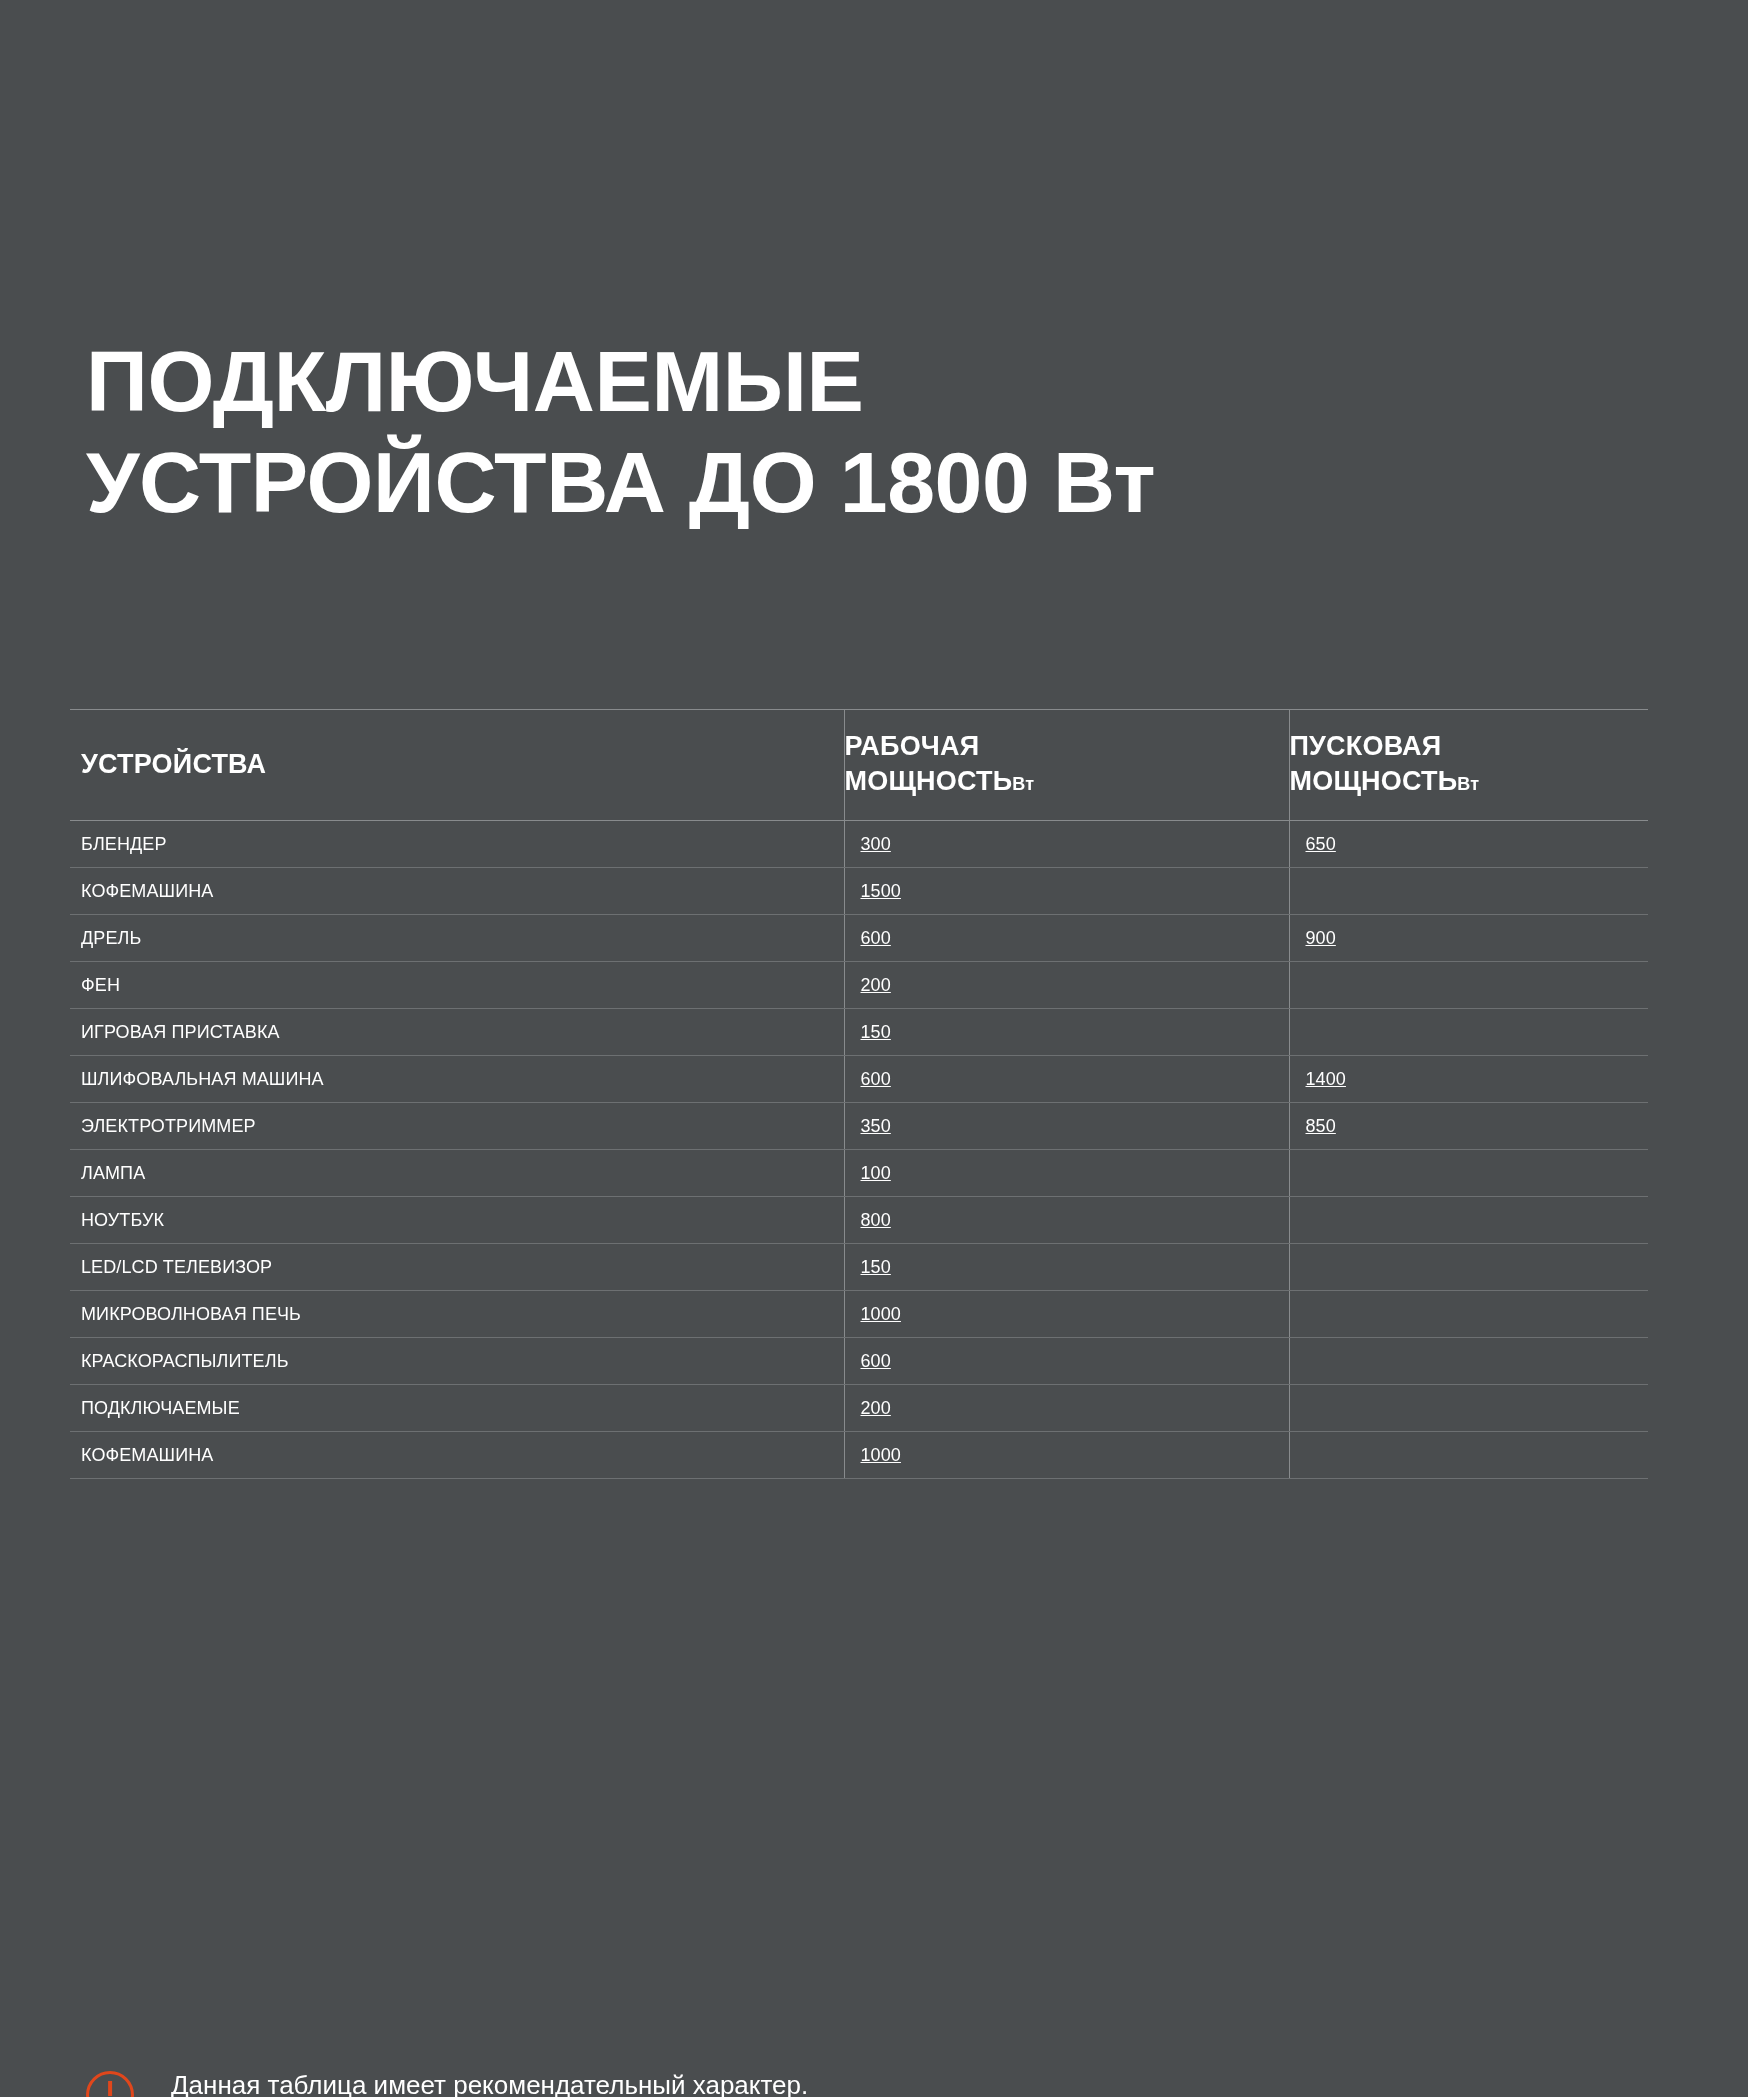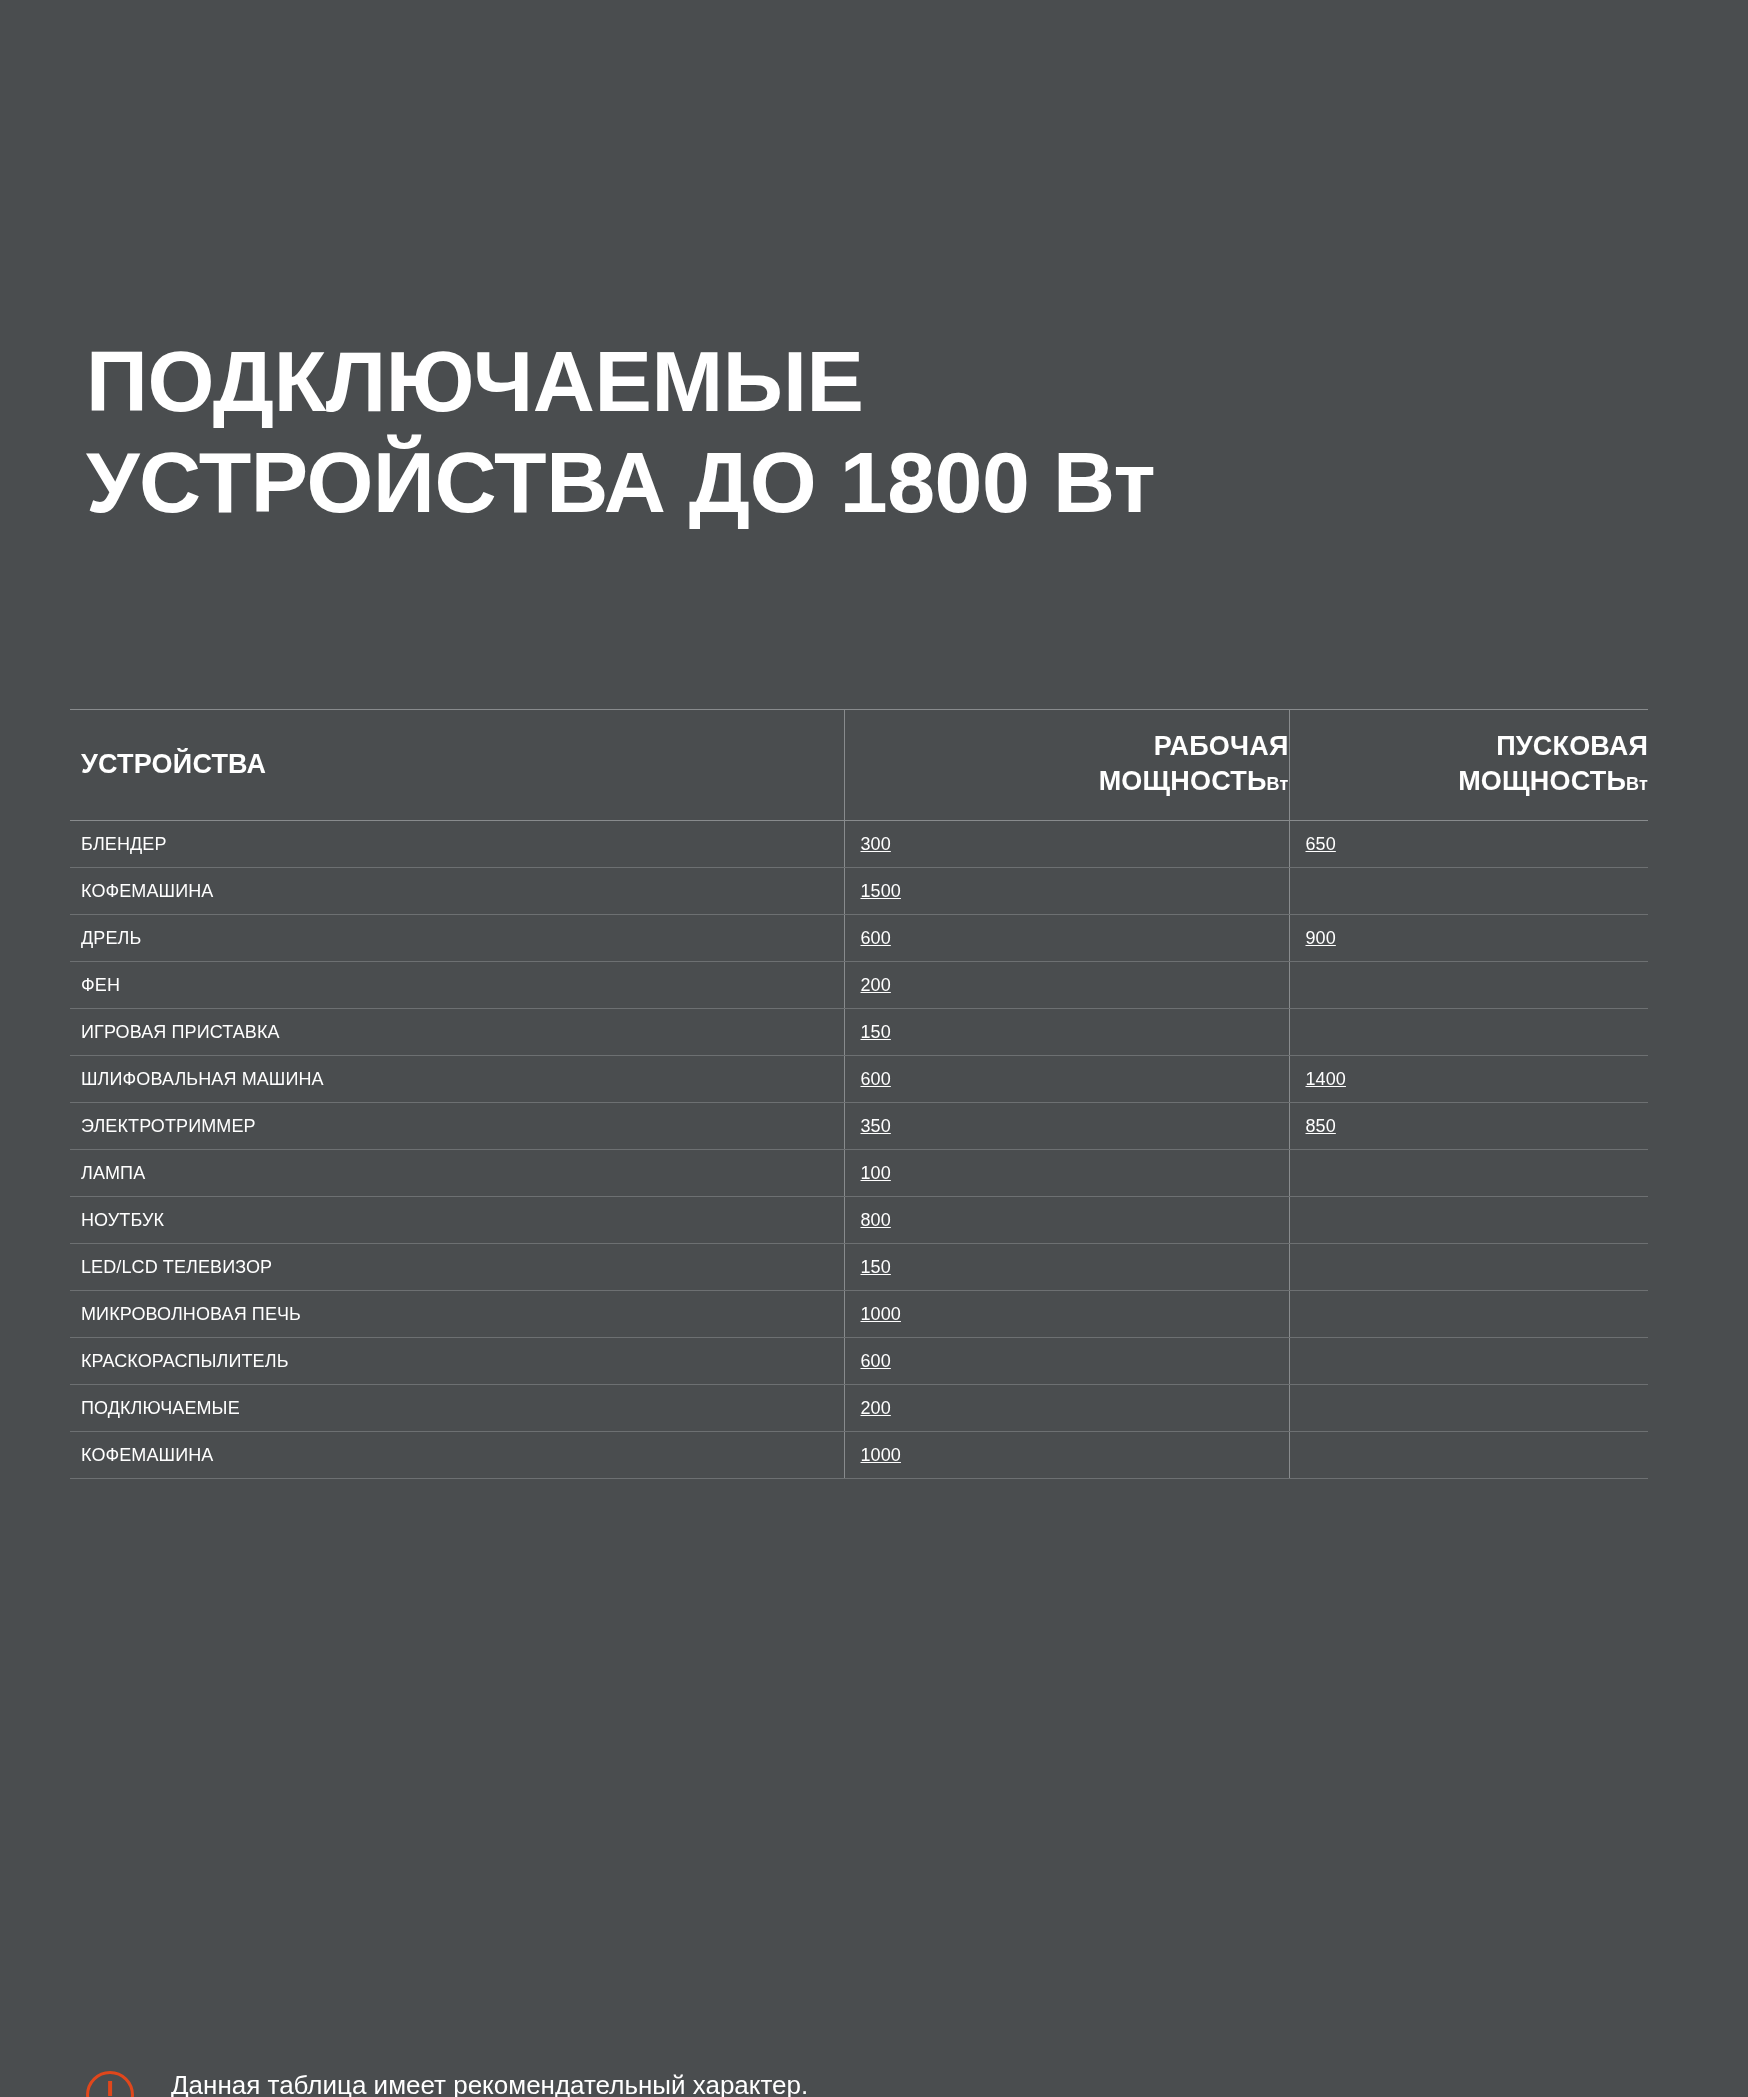--- a/index.html
+++ b/index.html
@@ -66,21 +66,20 @@
     padding: 19.3px 0 22px 0;
     border-top: 1.7px solid #888b8d;
     border-bottom: 1.7px solid #888b8d;
     color: #ffffff;
   }
   table.spec thead th.col-device { padding-left: 11px; }
   table.spec thead th.col-run,
   table.spec thead th.col-start {
     border-left: 1.7px solid #888b8d;
     padding-left: 0;
-    text-align: right;
   }
   .unit {
     font-weight: bold;
     font-size: 18px;
   }
 
   table.spec tbody td {
     font-size: 18px;
     line-height: 1.0;
     font-weight: normal;

